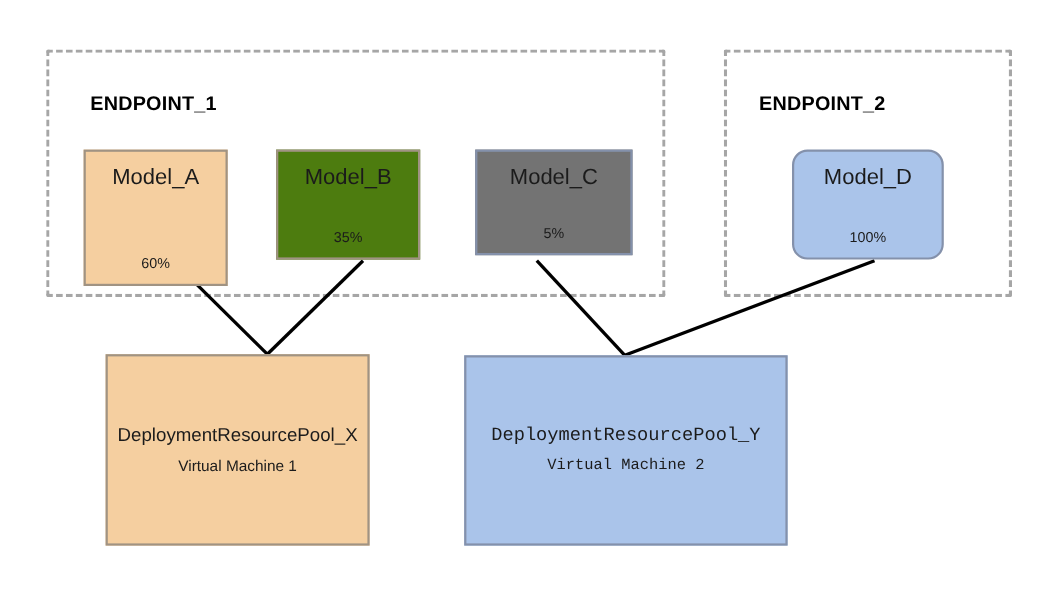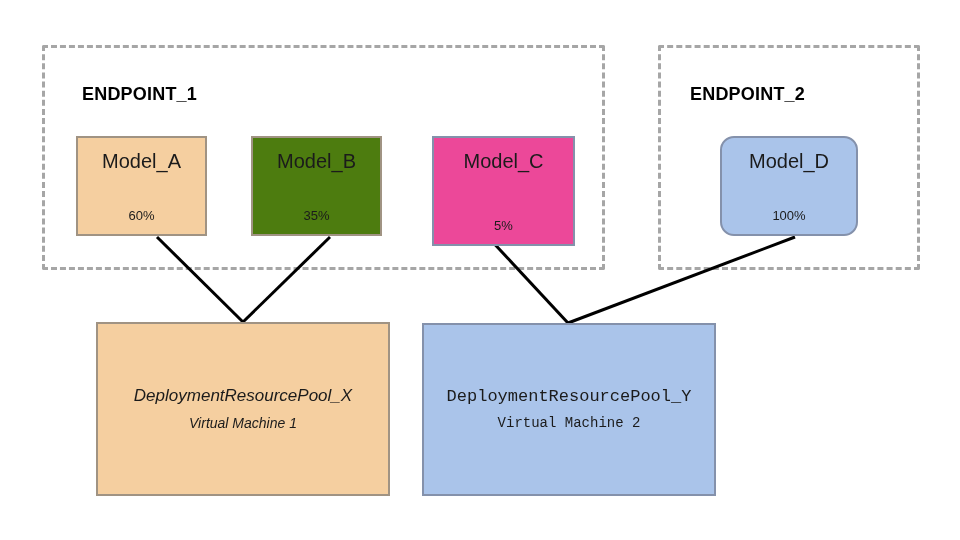--- a/index.html
+++ b/index.html
@@ -124,41 +124,41 @@
   <div class="endpoint-group" id="grp-1" style="left: 658px; top: 45px; width: 262px; height: 225px; border-color: rgb(166, 166, 166);"></div>
   <div class="endpoint-title" id="grp-title-1" style="left: 690px; top: 84px;">ENDPOINT_2</div>
 
   <svg id="connectors" viewBox="0 0 960 540" xmlns="http://www.w3.org/2000/svg">
       <line x1="157" y1="237" x2="243" y2="322" stroke="#000000" stroke-width="3" stroke-linecap="butt"></line>
       <line x1="330" y1="237" x2="243" y2="322" stroke="#000000" stroke-width="3" stroke-linecap="butt"></line>
       <line x1="488" y1="237" x2="568" y2="323" stroke="#000000" stroke-width="3" stroke-linecap="butt"></line>
       <line x1="795" y1="237" x2="568" y2="323" stroke="#000000" stroke-width="3" stroke-linecap="butt"></line>
     </svg>
 
-  <div class="model-box tan" id="mdl-0" style="left: 76px; top: 136px; width: 131px; height: 100px; background: rgb(245, 207, 160); border-color: rgb(160, 147, 131);">
+  <div class="model-box tan" id="mdl-0" style="left: 76px; top: 136px; width: 131px; height: 124px; background: rgb(245, 207, 160); border-color: rgb(160, 147, 131);">
     <span class="model-name">Model_A</span>
     <span class="model-pct">60%</span>
   </div>
 
   <div class="model-box tan" id="mdl-1" style="left: 251px; top: 136px; width: 131px; height: 100px; background: #4d7c0f; border-color: rgb(160, 147, 131);">
     <span class="model-name">Model_B</span>
     <span class="model-pct">35%</span>
   </div>
 
-  <div class="model-box blue" id="mdl-2" style="left: 432px; top: 136px; width: 143px; height: 110px; background: #ec4899; border-color: rgb(132, 145, 171);">
+  <div class="model-box blue" id="mdl-2" style="left: 432px; top: 136px; width: 143px; height: 96px; background: #737373; border-color: rgb(132, 145, 171);">
     <span class="model-name">Model_C</span>
     <span class="model-pct">5%</span>
   </div>
 
   <div class="model-box blue" id="mdl-3" style="left: 720px; top: 136px; width: 138px; height: 100px; background: rgb(170, 196, 234); border-color: rgb(132, 145, 171); border-radius: 14px;">
     <span class="model-name">Model_D</span>
     <span class="model-pct">100%</span>
   </div>
 
-  <div class="pool-box tan" id="pool-0" style="left: 96px; top: 322px; width: 294px; height: 174px; background: rgb(245, 207, 160); border-color: rgb(160, 147, 131); font-style: italic;">
+  <div class="pool-box tan" id="pool-0" style="left: 96px; top: 322px; width: 240px; height: 174px; background: rgb(245, 207, 160); border-color: rgb(160, 147, 131);">
     <span class="pool-name">DeploymentResourcePool_X</span>
     <span class="pool-sub">Virtual Machine 1</span>
   </div>
 
   <div class="pool-box blue" id="pool-1" style="left: 422px; top: 323px; width: 294px; height: 173px; background: rgb(170, 196, 234); border-color: rgb(132, 145, 171); font-family: Liberation Mono, monospace;">
     <span class="pool-name">DeploymentResourcePool_Y</span>
     <span class="pool-sub">Virtual Machine 2</span>
   </div>
 
 </div>

